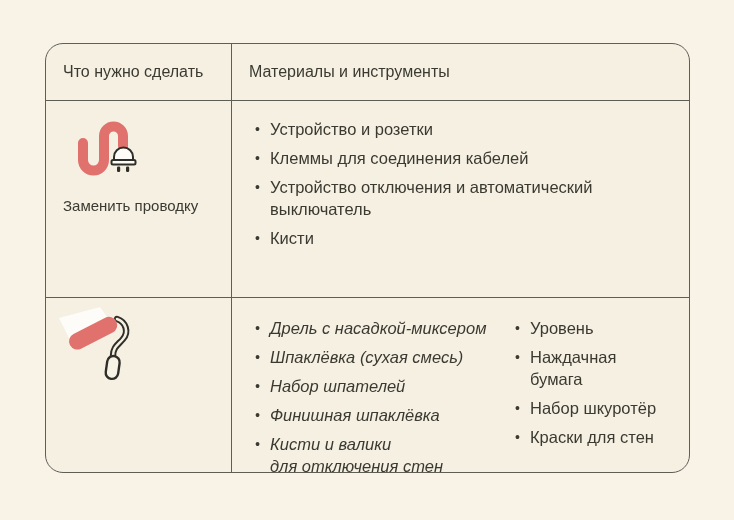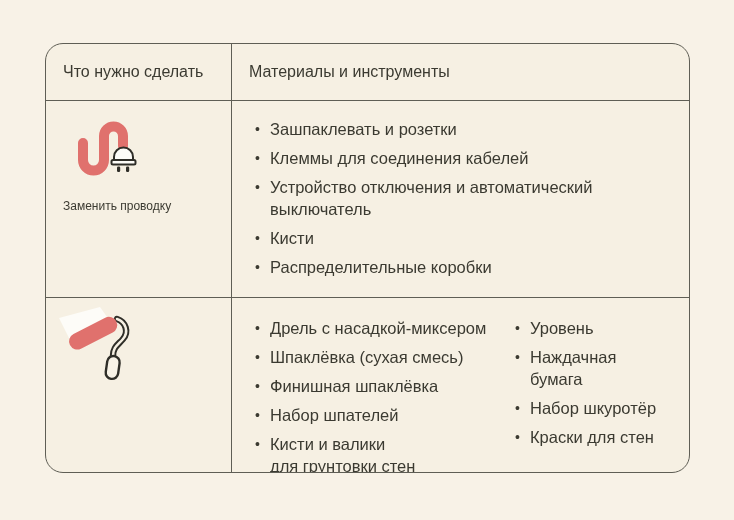--- a/index.html
+++ b/index.html
@@ -30,21 +30,21 @@
 
   .header-cell {
     display: flex; align-items: center;
     padding-left: 17px;
     font-size: 16px;
   }
 
   .task-cell { padding: 0; }
   .task-cell .icon-wrap { display: block; }
   .task-label {
-    font-size: 12px;
+    font-size: 15px;
     line-height: 22px;
     white-space: pre-line;
   }
   .task-cell-1 { padding: 12px 8px 0 17px; }
   .task-cell-1 svg { margin-left: 3px; display: block; }
   .task-cell-1 .task-label { margin-top: 2px; }
   .task-cell-2 { padding: 8px 6px 0 10px; }
   .task-cell-2 svg { display: block; }
   .task-cell-2 .task-label { margin-left: 7px; margin-top: -2px; line-height: 27px; }
 
@@ -64,21 +64,21 @@
     white-space: pre-line;
   }
   ul.materials-list li::before {
     content: "\2022";
     position: absolute;
     left: 1px; top: 0;
     font-size: 14px;
     line-height: 22px;
     color: #3b3a31;
   }
-  .col-a { width: 260px; flex: 0 0 260px; }
+  .col-a { width: 260px; flex: 0 0 260px; font-style: italic; }
   .col-b { flex: 1; }
 </style>
 </head>
 <body>
 
 <div class="canvas">
   <div class="materials-table">
 
     <div class="cell header-cell b-right b-bottom">
       <span>Что нужно сделать</span>
@@ -94,26 +94,25 @@
           <path d="M48,44 a9.5,9.5 0 0 1 19,0 l0,3 -19,0 z" fill="#fdfcf8" stroke="#2f2e28" stroke-width="2" stroke-linejoin="round"></path>
           <rect x="45.5" y="47" width="24" height="4.5" rx="1.5" fill="#fdfcf8" stroke="#2f2e28" stroke-width="2"></rect>
           <rect x="51" y="53.5" width="3.2" height="5.5" rx="1.2" fill="#2f2e28"></rect>
           <rect x="60" y="53.5" width="3.2" height="5.5" rx="1.2" fill="#2f2e28"></rect>
         </svg>
       </span>
       <div class="task-label">Заменить проводку</div>
     </div>
     <div class="cell materials-cell b-bottom">
       <ul class="materials-list">
-        <li>Зашпаклевать и розетки</li>
+        <li>Устройство и розетки</li>
         <li>Клеммы для соединения кабелей</li>
         <li>Устройство отключения и автоматический
 выключатель</li>
         <li>Кисти</li>
-        <li>Распределительные коробки</li>
       </ul>
     </div>
 
     <div class="cell task-cell task-cell-2 b-right">
       <span class="icon-wrap">
         <svg width="100" height="85" viewBox="0 0 100 85" aria-hidden="true">
           <polygon points="3,12 44,1 56,18 17,40" fill="#fdfcf8"></polygon>
           <path d="M61,13 C70,16 73,26 67,33 C62,39 57,41 57,50" fill="none" stroke="#2f2e28" stroke-width="6.5" stroke-linecap="round"></path>
           <path d="M61,13 C70,16 73,26 67,33 C62,39 57,41 57,50" fill="none" stroke="#f6f0e3" stroke-width="2.5" stroke-linecap="round"></path>
           <g transform="rotate(-27 37 27)">
@@ -122,24 +121,24 @@
           <g transform="rotate(8 57 61)">
             <rect x="50.5" y="50" width="12.5" height="23" rx="6.2" fill="#f8f3e7" stroke="#2f2e28" stroke-width="2.4"></rect>
           </g>
         </svg>
       </span>
     </div>
     <div class="cell materials-cell materials-cell-2">
       <ul class="materials-list col-a">
         <li>Дрель с насадкой-миксером</li>
         <li>Шпаклёвка (сухая смесь)</li>
+        <li>Набор шпателей</li>
         <li>Финишная шпаклёвка</li>
-        <li>Набор шпателей</li>
         <li>Кисти и валики
-для грунтовки стен</li>
+для отключения стен</li>
       </ul>
       <ul class="materials-list col-b">
         <li>Уровень</li>
         <li>Наждачная бумага</li>
         <li>Набор шкуротёр</li>
         <li>Краски для стен</li>
       </ul>
     </div>
 
   </div>

